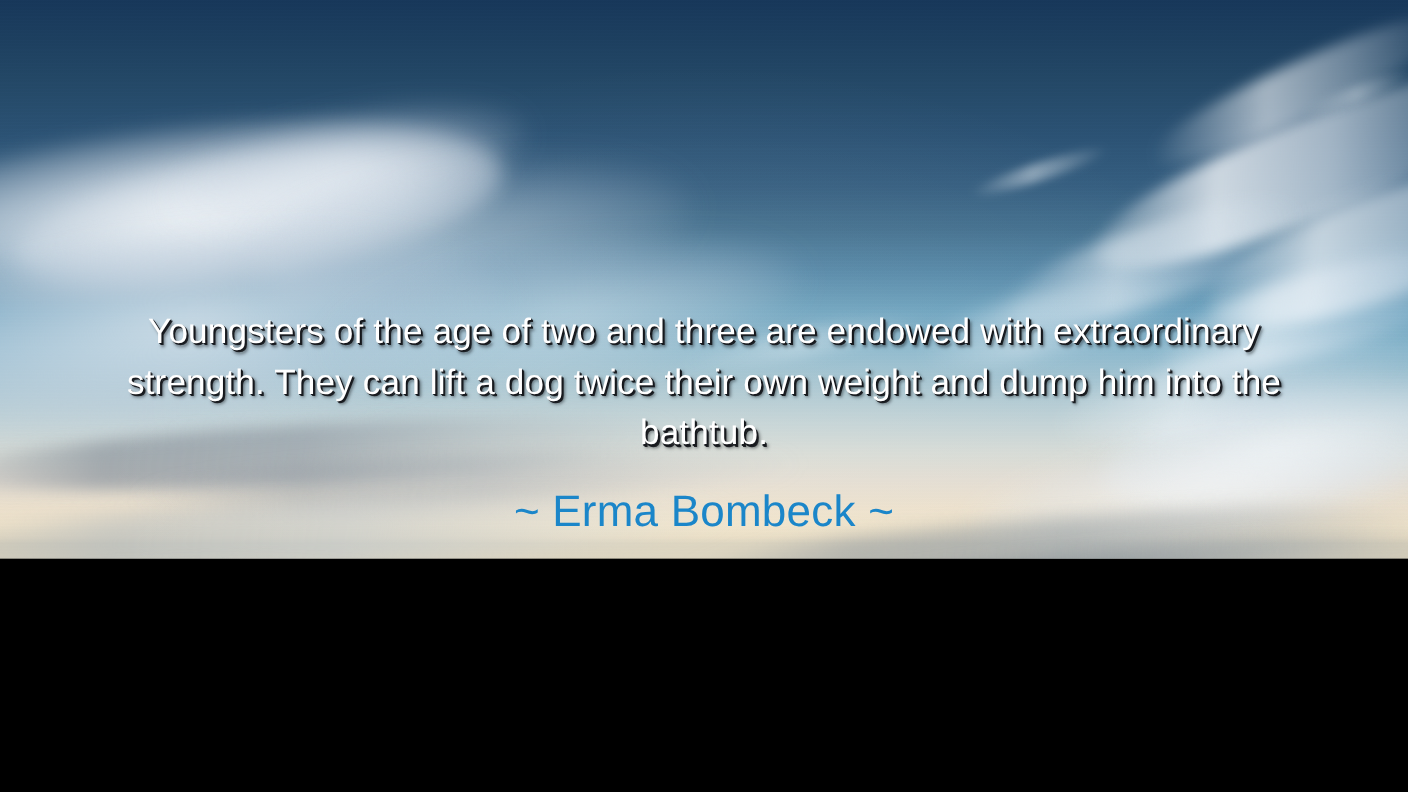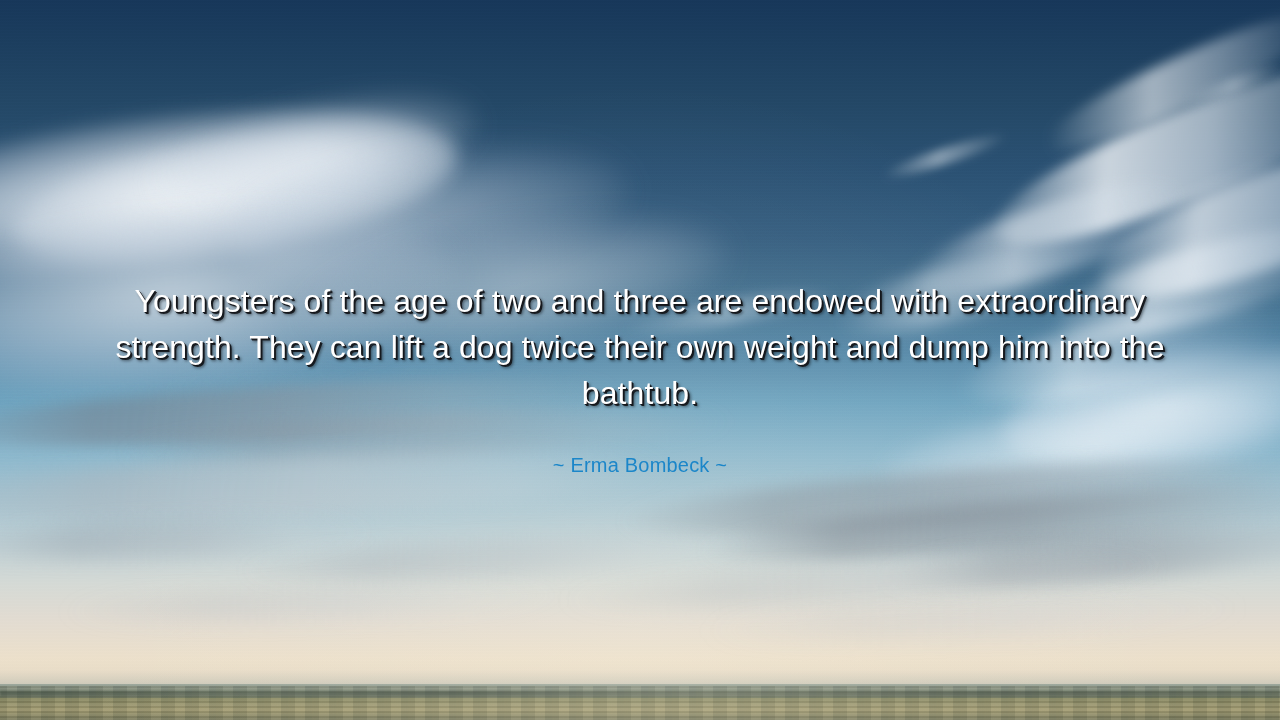--- a/index.html
+++ b/index.html
@@ -8,21 +8,21 @@
     padding: 0;
     background: #000;
   }
   body {
     font-family: "Liberation Sans", sans-serif;
   }
 
   #stage {
     position: relative;
     width: 1280px;
-    height: 720px;
+    height: 508px;
     overflow: hidden;
   }
 
   
   .sky {
     position: absolute;
     inset: 0;
     background: linear-gradient(to bottom,
       #17375a 0%,
       #1c3e5f 6%,
@@ -515,21 +515,21 @@
       2px 2px 0 rgba(20,22,26,0.92),
       1px 1px 0 rgba(20,22,26,0.92),
       3px 3px 3px rgba(10,12,16,0.55);
   }
   .quote-author {
     margin: 0;
     padding: 0;
     margin-top: 30px;
     color: #1b86c9;
     font-family: "Liberation Sans", sans-serif;
-    font-size: 20px;
+    font-size: 40px;
     font-weight: 400;
     line-height: 38px;
     letter-spacing: 0.2px;
   }
 </style>
 </head>
 <body>
 
 <div id="stage">
 

